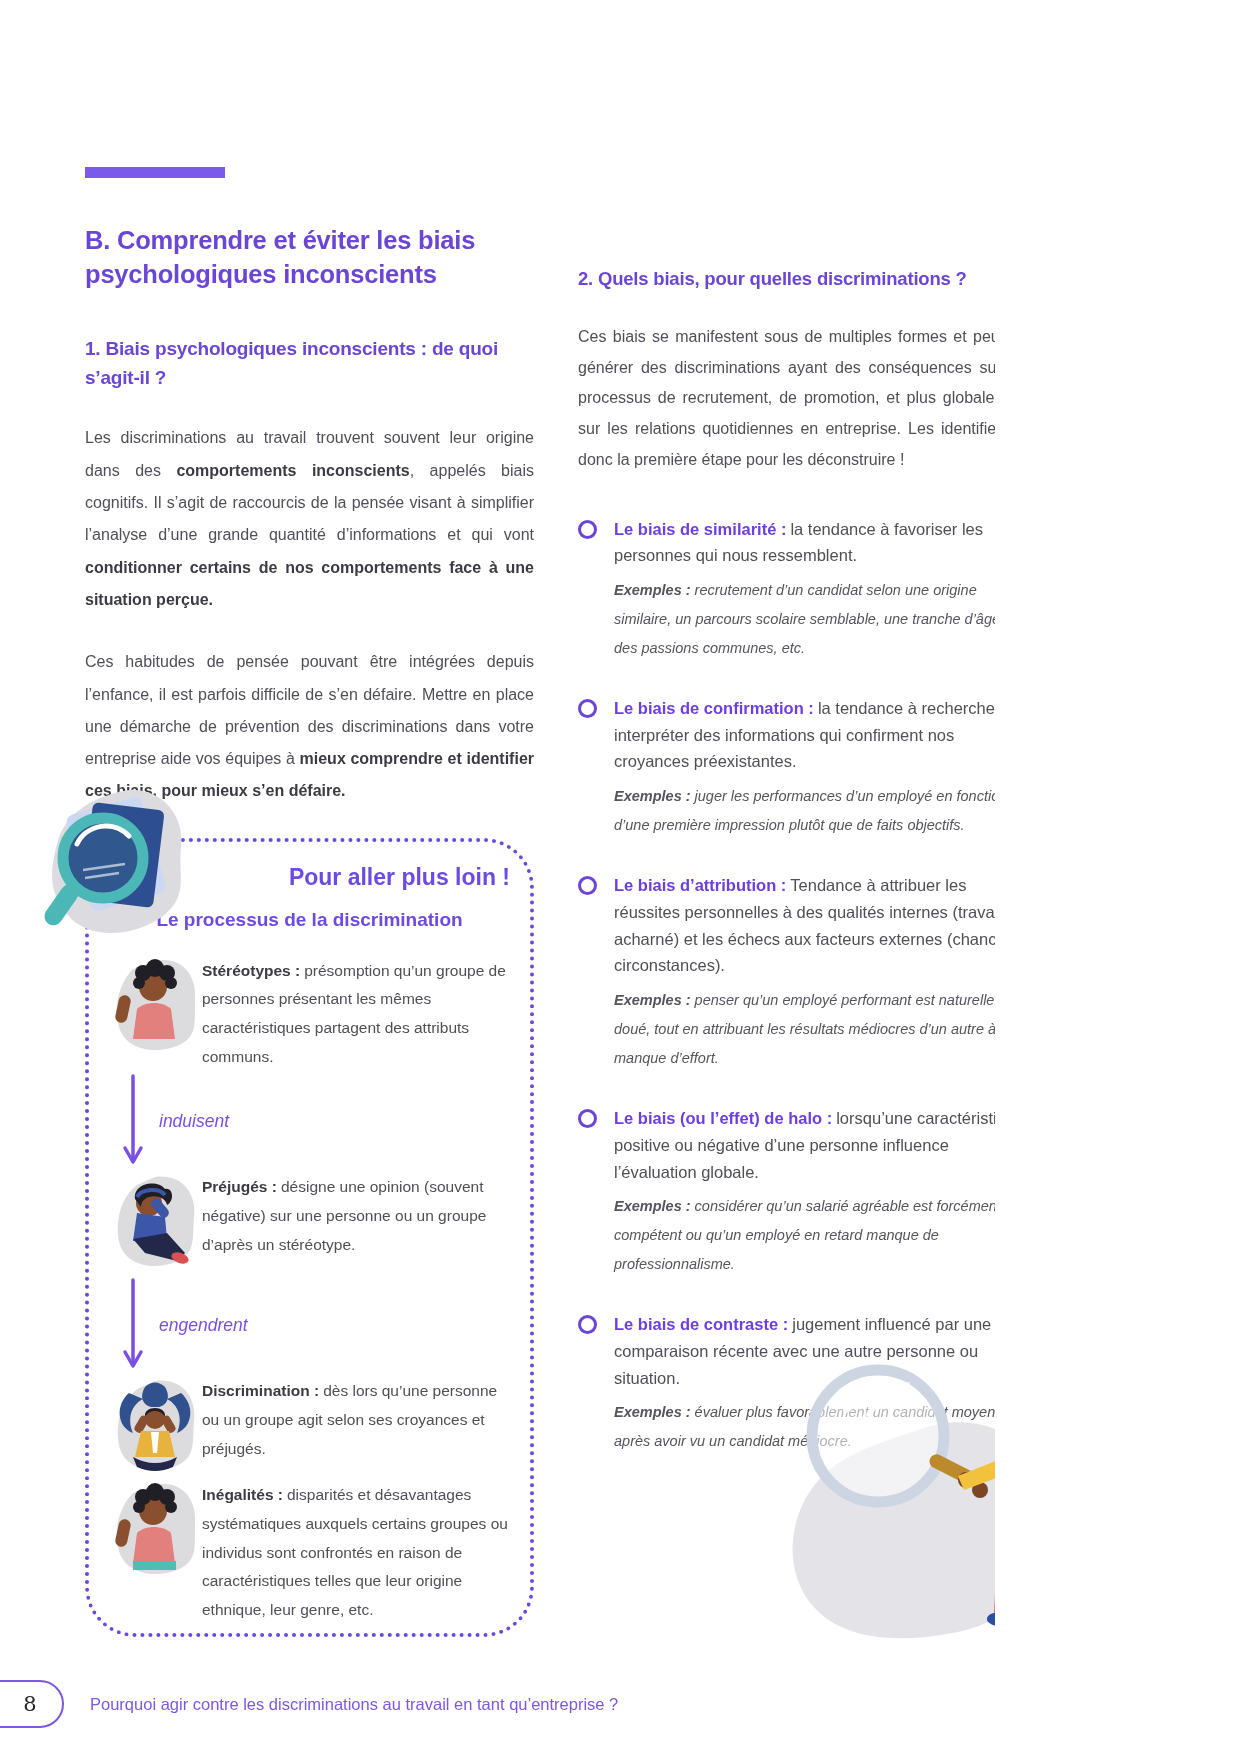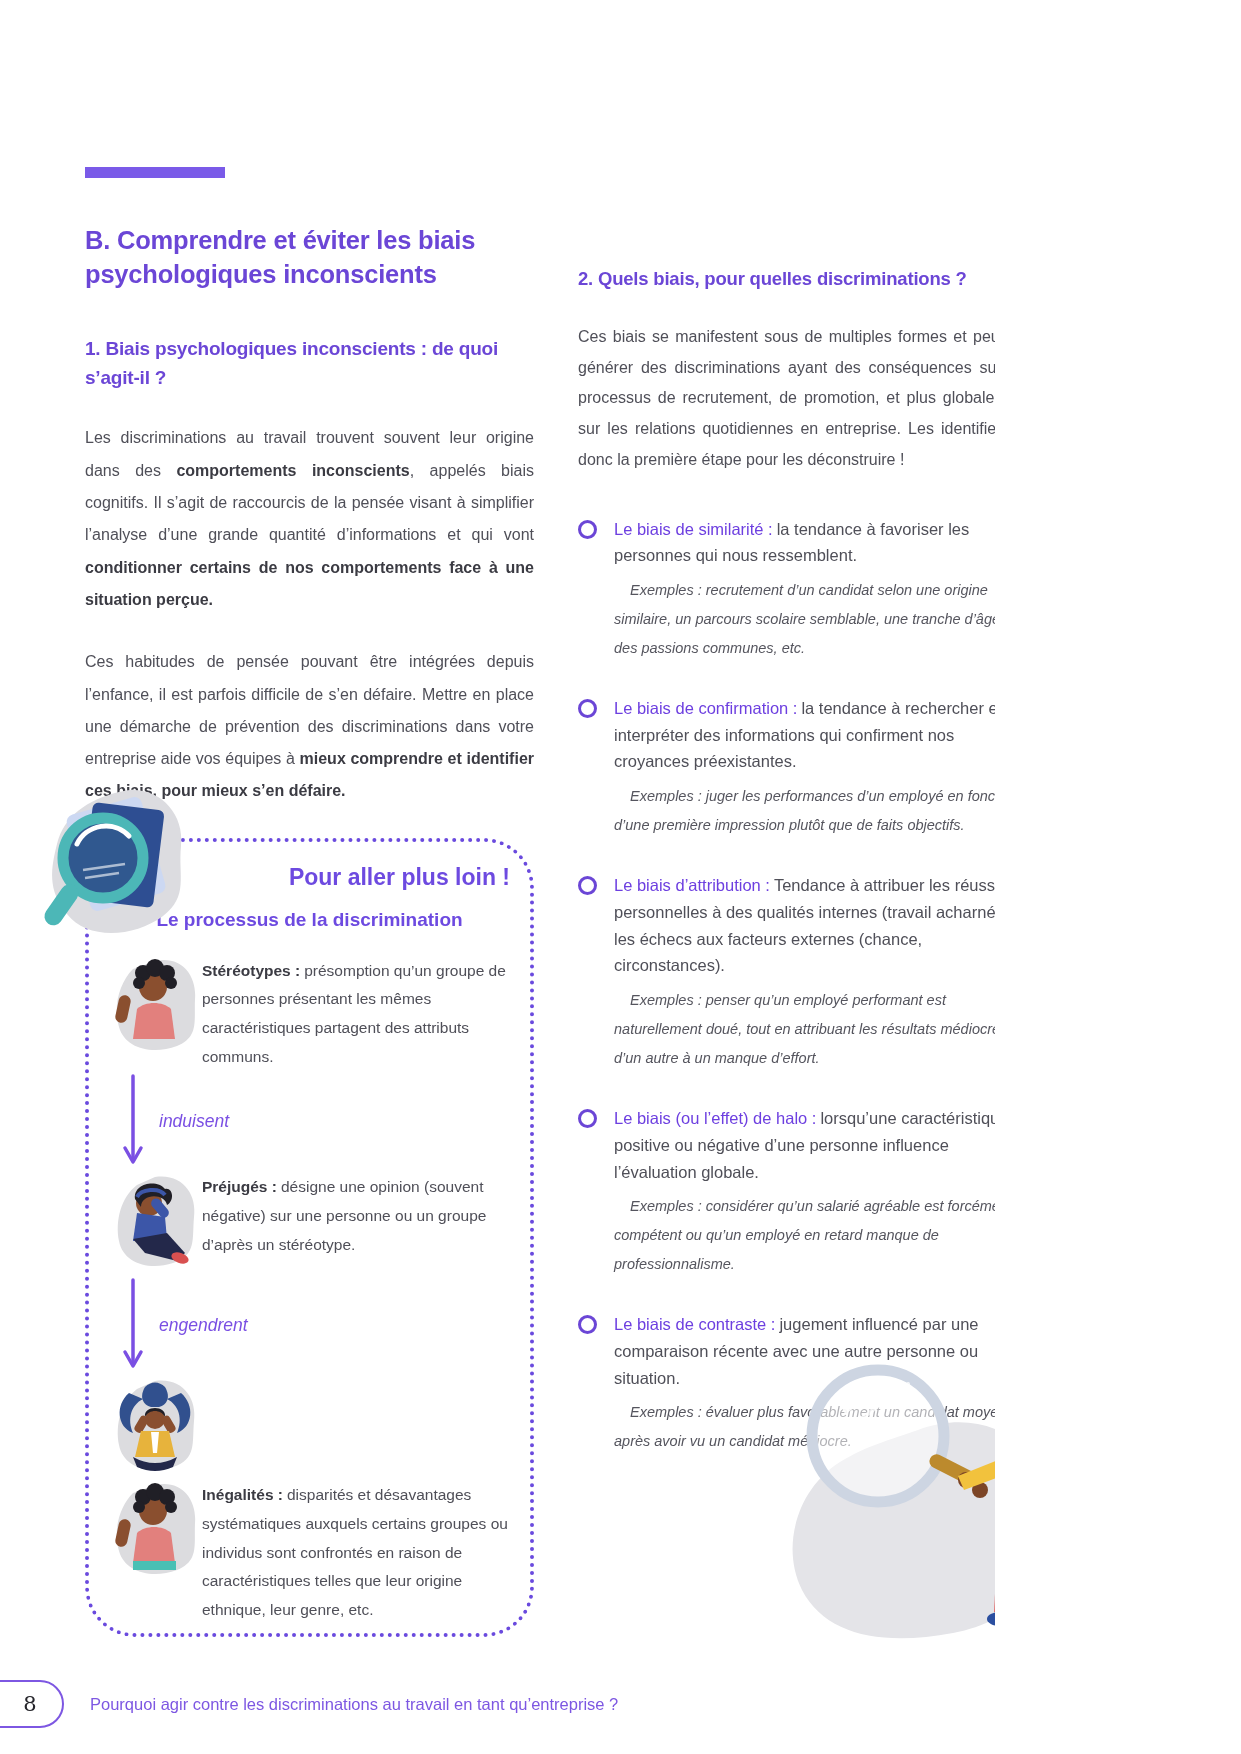--- a/index.html
+++ b/index.html
@@ -29,23 +29,23 @@
   .connector{display:flex;align-items:center;gap:14px;margin:2px 0 2px 12px;height:96px;}
   .connector .lbl{font-style:italic;color:#7a4fe3;font-size:17.5px;}
 
   
   .rightcol{position:absolute;left:578px;top:268px;width:452px;}
   .h-sec2{margin:0 0 32px 0;font-size:18.5px;font-weight:bold;color:#6b46d6;letter-spacing:-0.2px;}
   .intro{margin:0 0 40px 0;font-size:16px;line-height:1.92;color:#4f4f58;text-align:justify;}
   .bias{position:relative;padding-left:36px;margin-bottom:32px;}
   .ring{position:absolute;left:0;top:4px;width:13px;height:13px;border:3px solid #6b46d6;border-radius:50%;}
   .bias-main{font-size:16.5px;line-height:1.62;color:#4f4f58;}
-  .bias-term{font-weight:normal;color:#6d3fe0;margin-right:4px;}
+  .bias-term{font-weight:bold;color:#6d3fe0;margin-right:4px;}
   .examples{margin-top:7px;font-size:14.5px;line-height:2.0;color:#55555e;font-style:italic;}
-  .ex-label{font-weight:normal;margin-right:4px;margin-left:16px;}
+  .ex-label{font-weight:bold;margin-right:4px;}
 
   
   .woman-ill{position:absolute;left:768px;top:1318px;pointer-events:none;}
 
   
   .footer{position:absolute;left:-24px;top:1680px;display:flex;align-items:center;gap:26px;}
   .page-pill{width:88px;height:48px;border:2.5px solid #7d57e2;border-radius:26px;background:#fff;
              display:flex;align-items:center;justify-content:center;box-sizing:border-box;}
   .page-pill span{font-family:"DejaVu Serif","Liberation Serif",serif;font-size:21px;color:#26262c;padding-left:20px;}
   .ftext{font-size:16.5px;color:#7d57e2;}
@@ -144,20 +144,21 @@
             <path d="M36 12 C30 22 34 30 42 32 L50 32 C58 30 62 22 56 12 C50 6 42 6 36 12 Z" fill="#31508e"></path>
             <circle cx="46" cy="44" r="10" fill="#8a4f2f"></circle>
             <path d="M36 42 C34 30 58 30 56 42 C52 34 40 34 36 42 Z" fill="#201f26"></path>
             <rect x="28" y="40" width="9" height="18" rx="4" fill="#8a4f2f" transform="rotate(30 32 49)"></rect>
             <rect x="55" y="40" width="9" height="18" rx="4" fill="#8a4f2f" transform="rotate(-30 60 49)"></rect>
             <path d="M32 56 L60 56 L66 82 L26 82 Z" fill="#e7b33c"></path>
             <path d="M42 57 L50 57 L48 78 L44 78 Z" fill="#ffffff"></path>
             <path d="M24 82 Q46 94 68 82 L64 92 Q46 100 28 92 Z" fill="#23284a"></path>
           </svg>
         </div>
+        <div class="step-text"><span class="step-term">Discrimination :</span><span>dès lors qu’une personne ou un groupe agit selon ses croyances et préjugés.</span></div>
       </div>
 
 
       <div class="step">
         <div class="step-icon">
           <svg width="92" height="100" viewBox="0 0 92 100">
             <path d="M46 6 C72 0 88 20 86 44 C85 66 90 82 68 91 C44 100 16 94 10 72 C4 52 10 28 24 14 Z" fill="#dcdcdf"></path>
             <rect x="8" y="40" width="12" height="28" rx="6" fill="#8a4f2f" transform="rotate(12 14 54)"></rect>
             <circle cx="44" cy="32" r="14" fill="#8a4f2f"></circle>
             <circle cx="34" cy="18" r="8" fill="#201f26"></circle>

